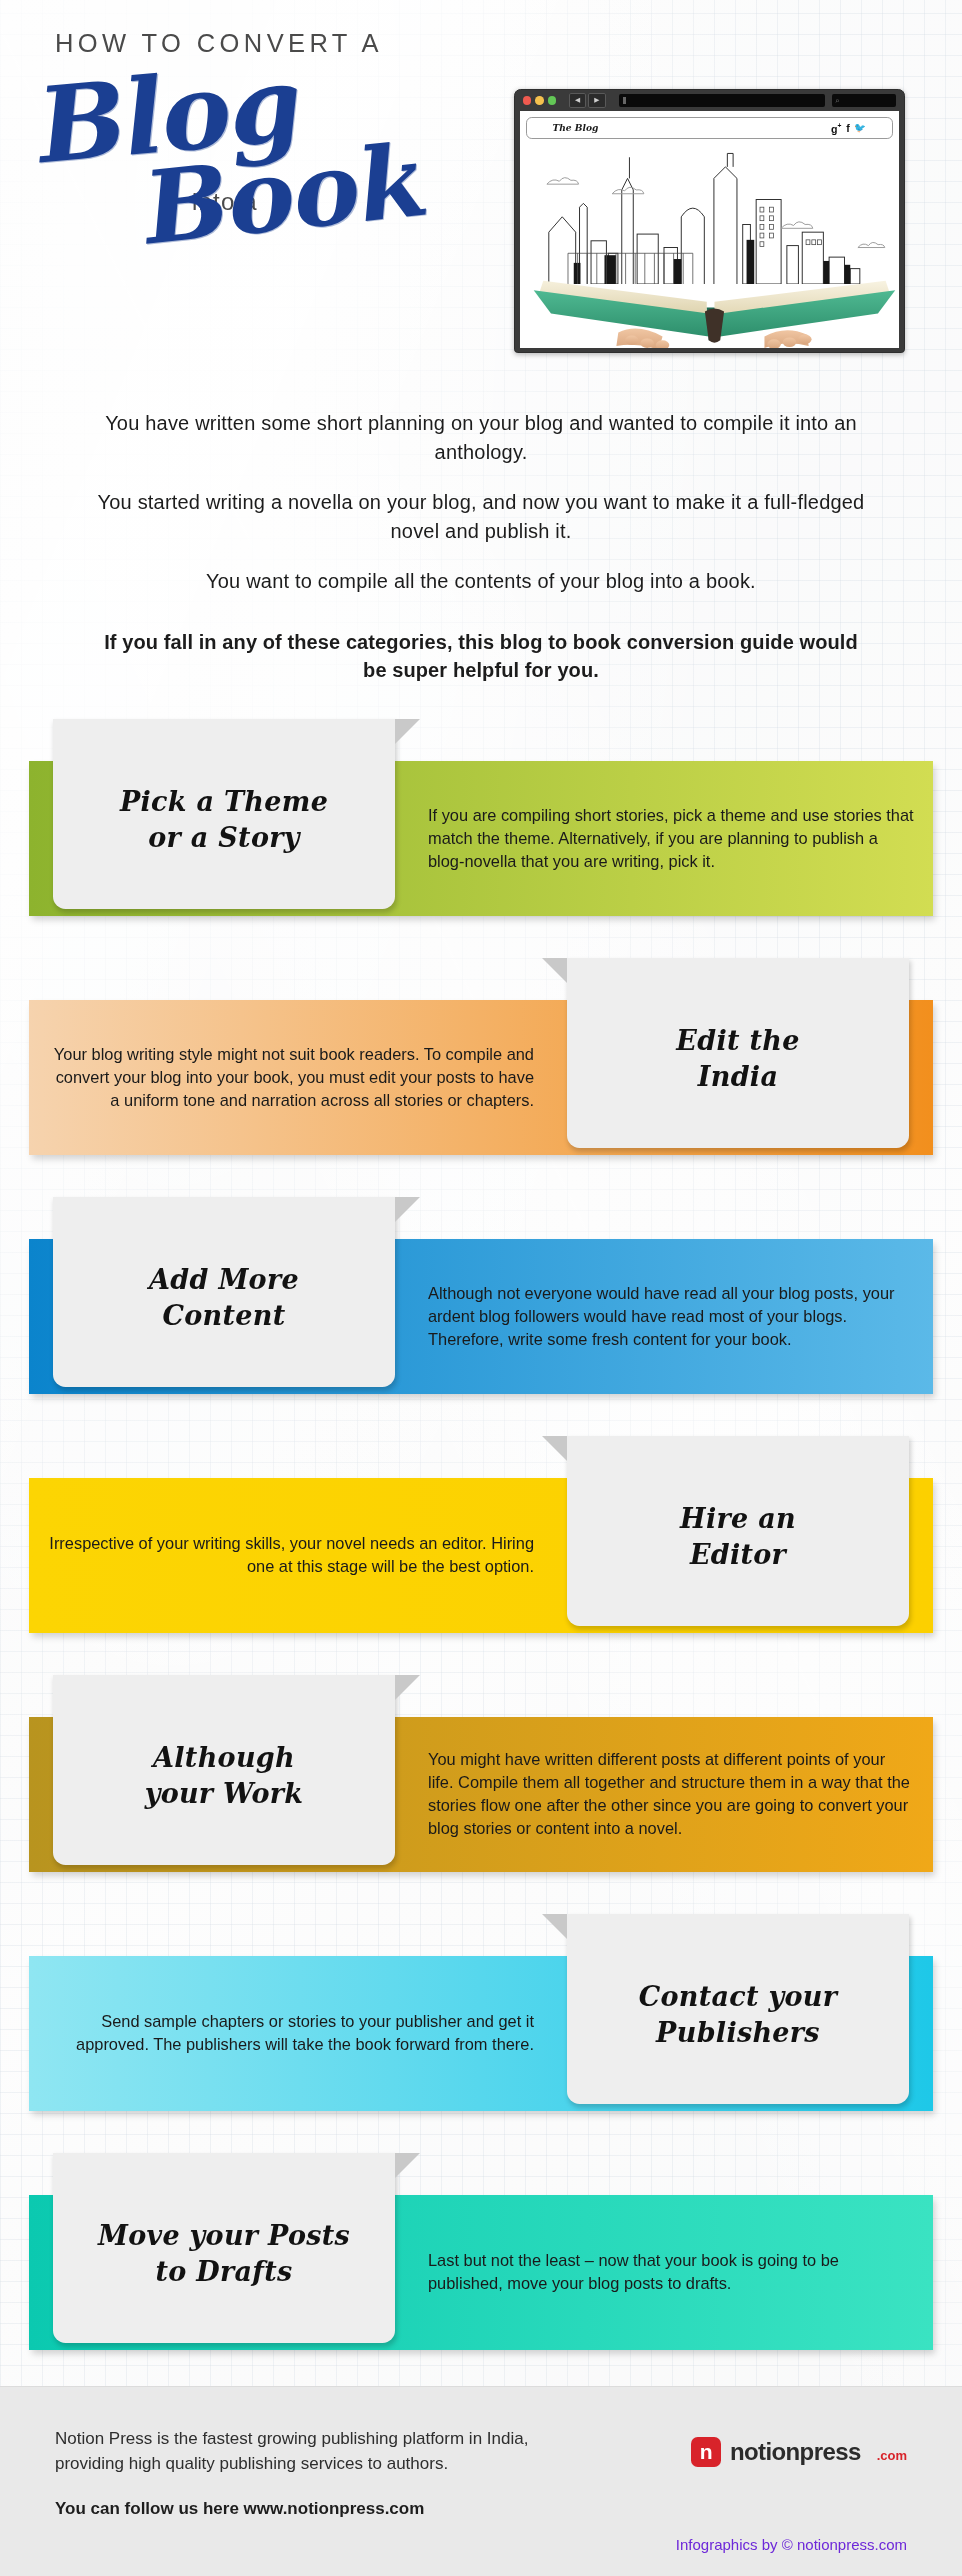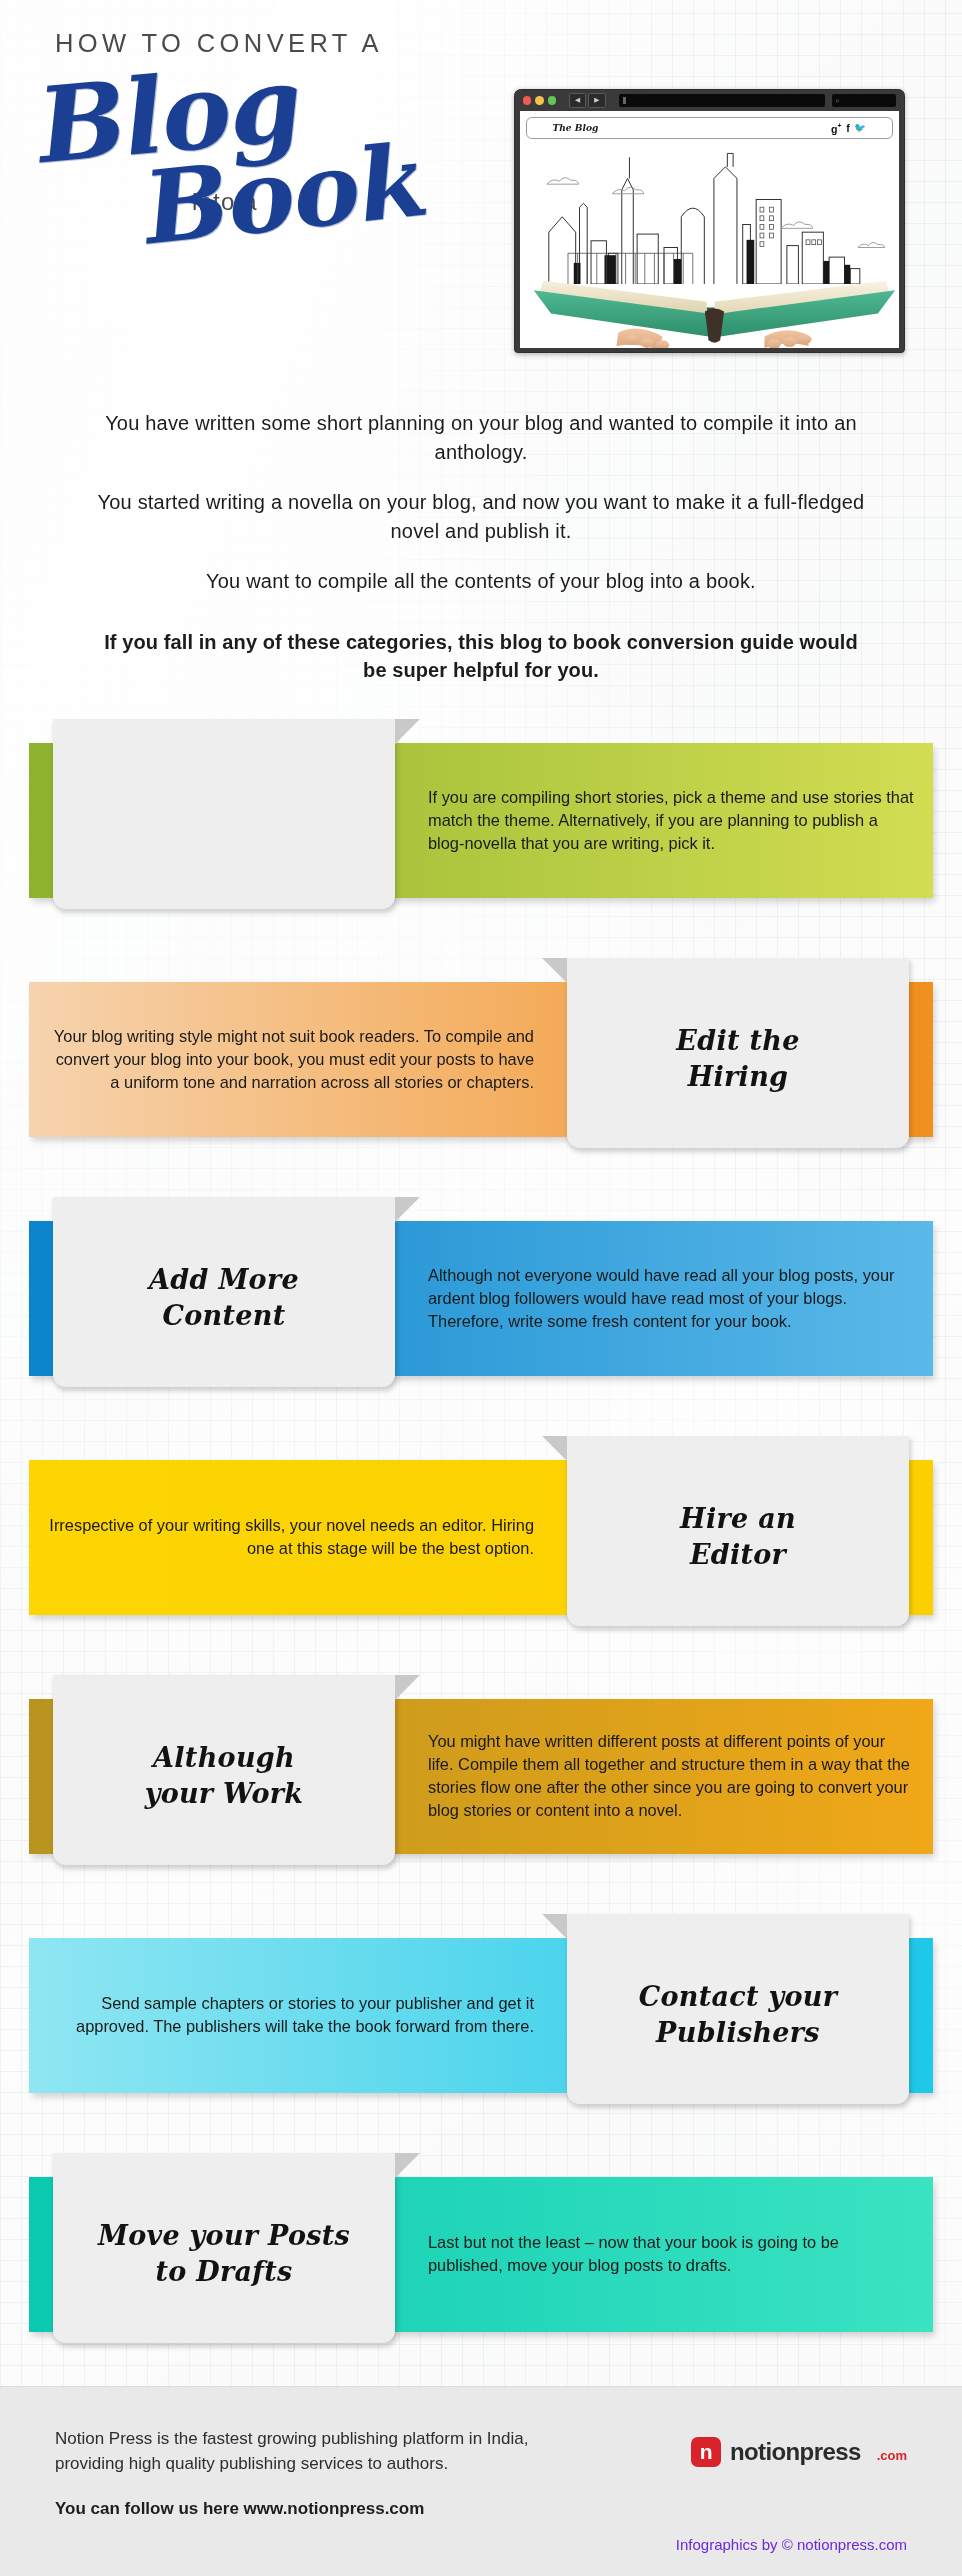--- a/index.html
+++ b/index.html
@@ -105,21 +105,21 @@
   .intro p.p2{padding-top:21px;}
   .intro p.p3{padding-top:21px;}
   .intro p.bold{
     padding-top:32px;font-weight:700;font-size:20px;line-height:28px;width:760px;letter-spacing:0.1px;
   }
 
   
   .steps{position:relative;margin-top:35px;}
   .step{position:relative;height:239px;}
   .band{
-    position:absolute;left:29px;right:29px;top:24px;height:155px;
+    position:absolute;left:29px;right:29px;top:42px;height:155px;
     box-shadow:2.9px 4.8px 6.7px rgba(0,0,0,0.17);
     padding-left:38px;
   }
   .band .body{
     position:absolute;top:0;bottom:0;
     display:flex;align-items:center;
     font-size:16.4px;line-height:23px;color:#1a1a1a;
     box-sizing:border-box;
   }
   
@@ -319,33 +319,37 @@
 
   <div class="steps" id="steps">
       <div class="step left">
         <div class="band" style="background: linear-gradient(90deg, rgb(141, 179, 46) 0%, rgb(210, 221, 82) 100%);">
           <div class="body">
             <span>If you are compiling short stories, pick a theme and use stories that match the theme. Alternatively, if you are planning to publish a blog-novella that you are writing, pick it.</span>
           </div>
         </div>
         <div class="tile">
           <div class="fold"></div>
+          <div class="tname">
+            <div>Pick a Theme</div>
+            <div>or a Story</div>
+          </div>
         </div>
       </div>
       <div class="step right">
         <div class="band" style="background: linear-gradient(90deg, rgb(246, 211, 174) 0%, rgb(242, 143, 29) 100%);">
           <div class="body">
             <span>Your blog writing style might not suit book readers. To compile and convert your blog into your book, you must edit your posts to have a uniform tone and narration across all stories or chapters.</span>
           </div>
         </div>
         <div class="tile">
           <div class="fold"></div>
           <div class="tname">
             <div>Edit the</div>
-            <div>Hiring</div>
+            <div>India</div>
           </div>
         </div>
       </div>
       <div class="step left">
         <div class="band" style="background: linear-gradient(90deg, rgb(11, 132, 204) 0%, rgb(91, 185, 232) 100%);">
           <div class="body">
             <span>Although not everyone would have read all your blog posts, your ardent blog followers would have read most of your blogs. Therefore, write some fresh content for your book.</span>
           </div>
         </div>
         <div class="tile">

